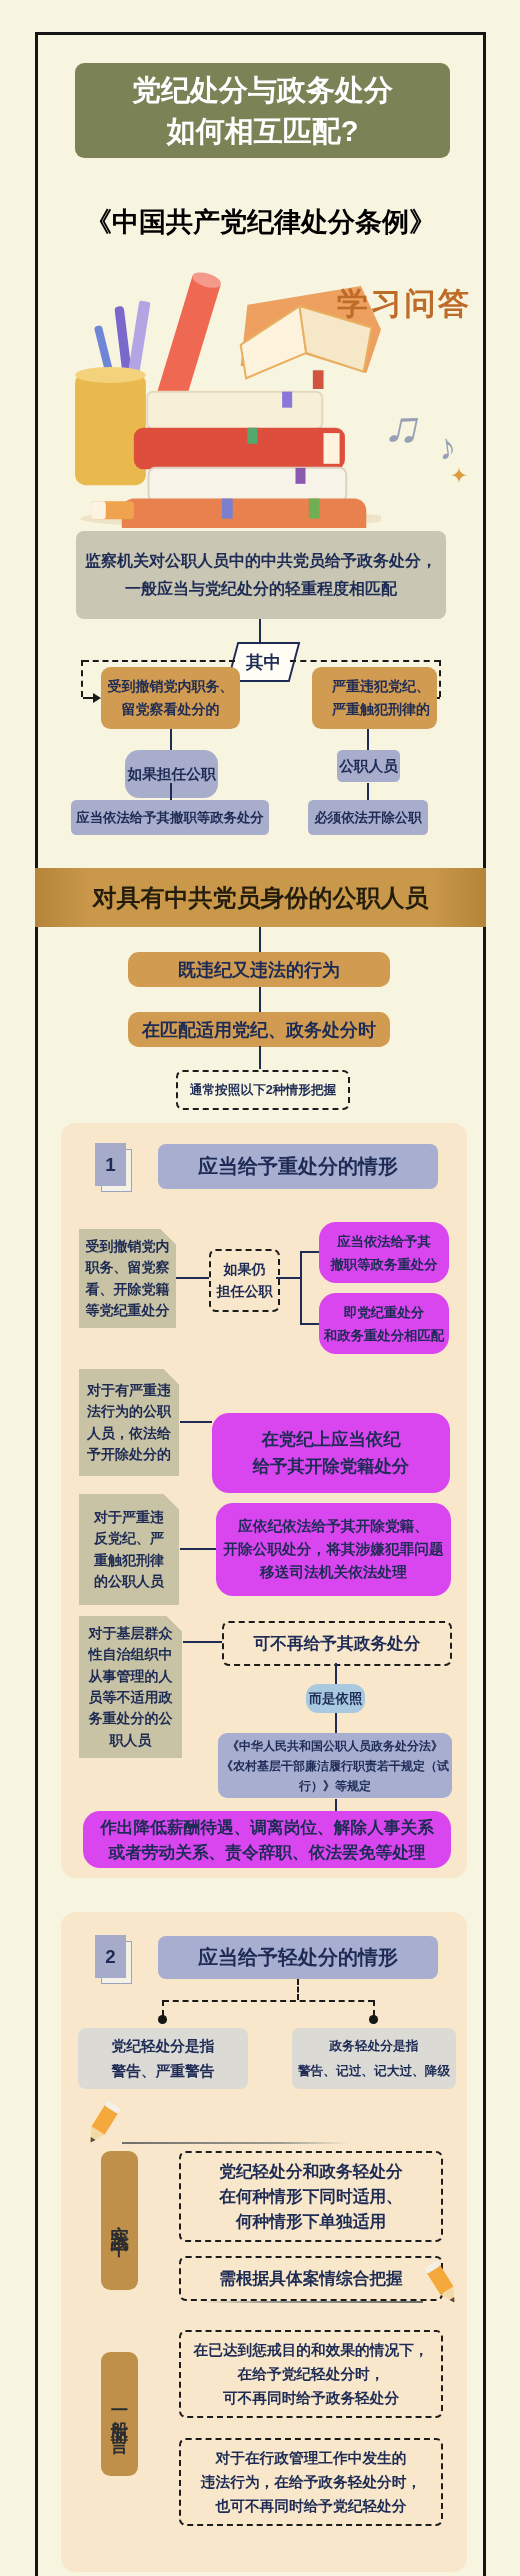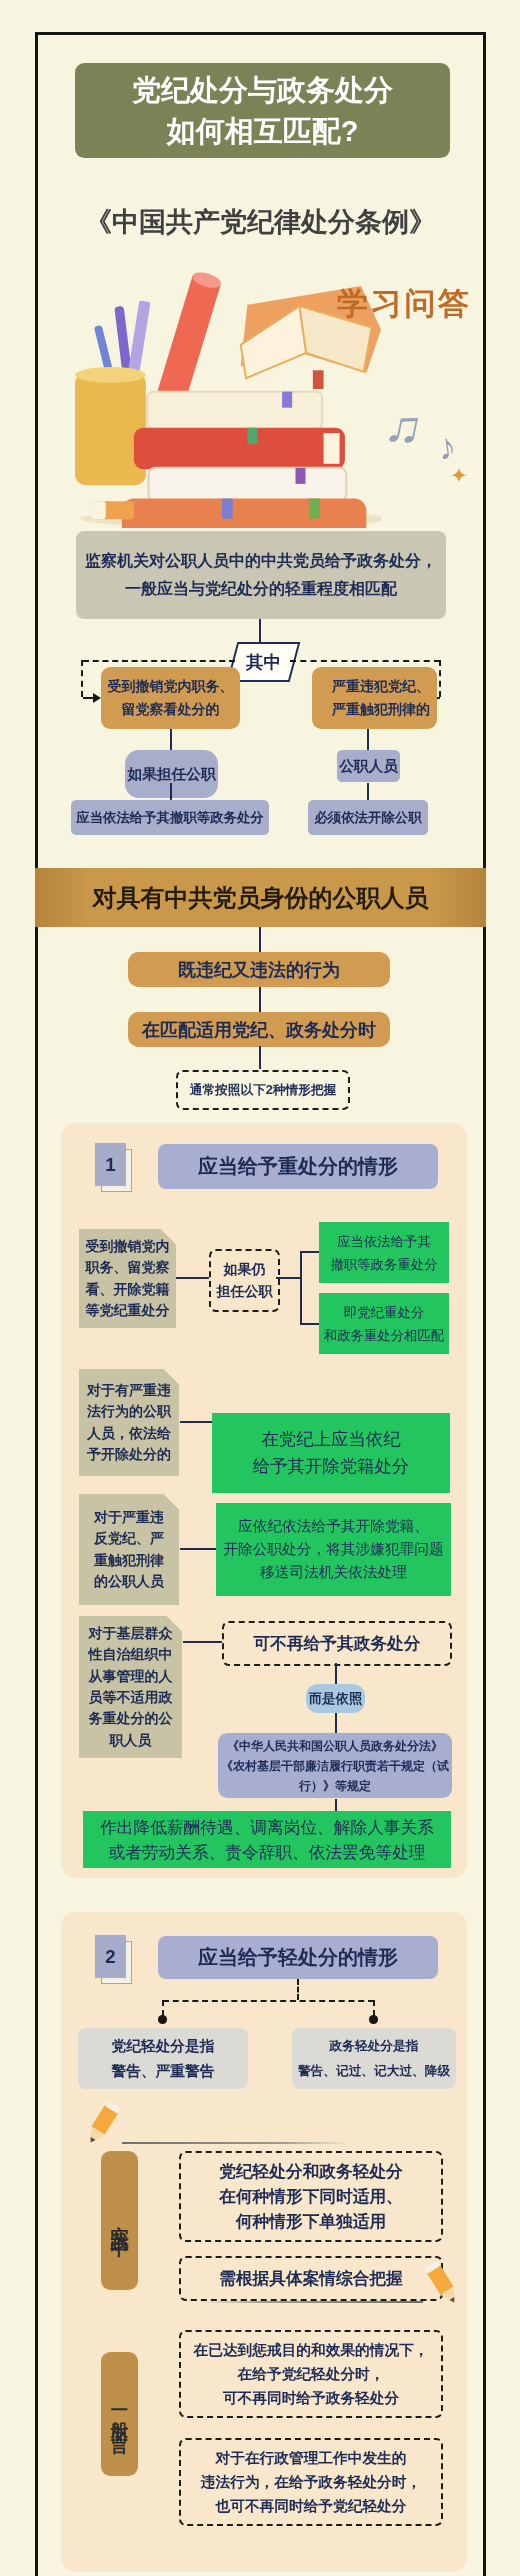--- a/index.html
+++ b/index.html
@@ -10,21 +10,21 @@
   .ctr{display:flex;align-items:center;justify-content:center;text-align:center;}
   .navy{color:#1d2b55;}
   .bold{font-weight:bold;}
 
   
   #frame{left:35px;top:32px;width:445px;height:2557px;border:3.3px solid #141414;}
 
   
   #title-box{left:75px;top:63px;width:375px;height:95px;background:#7b8256;border-radius:9.3px;
              color:#ffffff;font-weight:bold;font-size:29px;line-height:41px;flex-direction:column;}
-  #subtitle{left:35px;top:204px;width:451px;font-size:27px;font-weight:bold;color:#404040;text-align:center;}
+  #subtitle{left:35px;top:204px;width:451px;font-size:27px;font-weight:bold;color:#000000;text-align:center;}
   #badge{left:337px;top:283px;font-size:31px;font-weight:bold;color:#bf6b28;letter-spacing:2.7px;}
 
   
   #intro-box{left:76px;top:531px;width:370px;height:88px;background:#c9c6b3;border-radius:8px;
              font-size:16px;line-height:28px;font-weight:bold;}
   .vline{width:2px;background:#1d2b55;}
   .hline{height:2px;background:#1d2b55;}
   #para{left:232px;top:642px;width:59px;height:36px;background:#fffdf4;border:2px solid #1d2b55;
         transform:skewX(-15deg);}
   #para span{display:block;transform:skewX(15deg);font-size:17.4px;}
@@ -45,21 +45,21 @@
   .dashed-box{border:2px dashed #1c1c1c;border-radius:6.7px;background:transparent;font-weight:bold;}
 
   
   .panel{left:61px;width:406px;background:#f9e7cb;border-radius:14.7px;}
   .numcard{width:36px;height:48px;}
   .numcard .back{position:absolute;left:6px;top:6px;width:29px;height:41px;background:#f4f1e6;border:1.3px solid #9ca3bf;}
   .numcard .front{position:absolute;left:0;top:0;width:31px;height:43px;background:#a6abc9;
                   display:flex;align-items:center;justify-content:center;font-size:18.7px;font-weight:bold;color:#1d2b55;}
   .hdr-bar{left:158px;width:280px;background:#a8aed0;border-radius:8px;font-size:20px;font-weight:bold;}
   .box-khaki{background:linear-gradient(225deg,#f9e7cb 0 10.7px,#c8c3a4 0);font-weight:bold;}
-  .box-blue{background:#22c55e;border-radius:0;font-weight:normal;}
+  .box-blue{background:#d946ef;border-radius:17px;font-weight:bold;}
   .box-gray{background:#dbdad4;border-radius:8px;font-weight:bold;}
   .bullet{width:8.7px;height:8.7px;border-radius:50%;background:#161616;}
   .tab{width:37px;background:#bf9049;border-radius:9.3px;color:#2b2c30;font-weight:bold;
        display:flex;align-items:center;justify-content:center;
        writing-mode:vertical-rl;letter-spacing:6.7px;}
   .divline{height:2px;background:linear-gradient(90deg,#6f6f68,#9b9b92 70%,rgba(155,155,146,0));}
   .divline2{height:2px;background:linear-gradient(270deg,#6f6f68,#9b9b92 70%,rgba(155,155,146,0));}
   .note-glyph{color:#98a0b5;font-weight:bold;}
 </style>
 </head>

